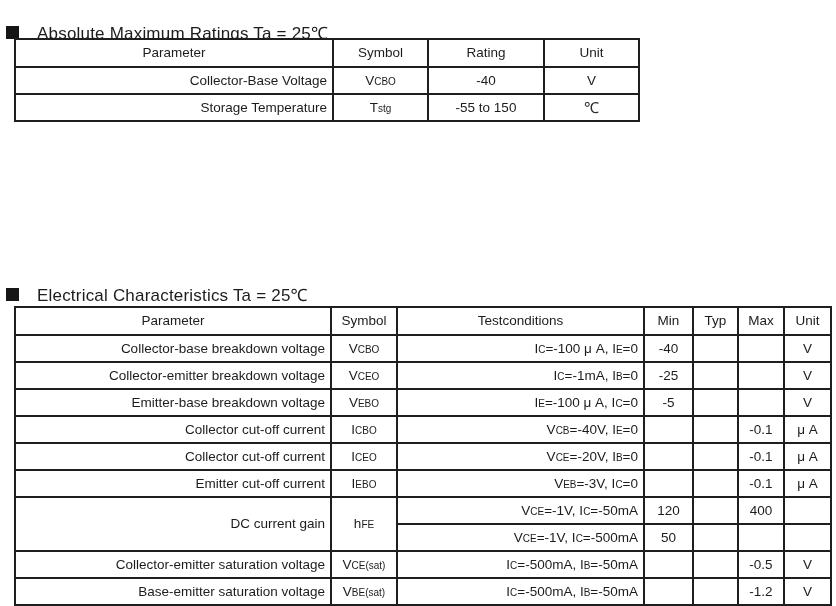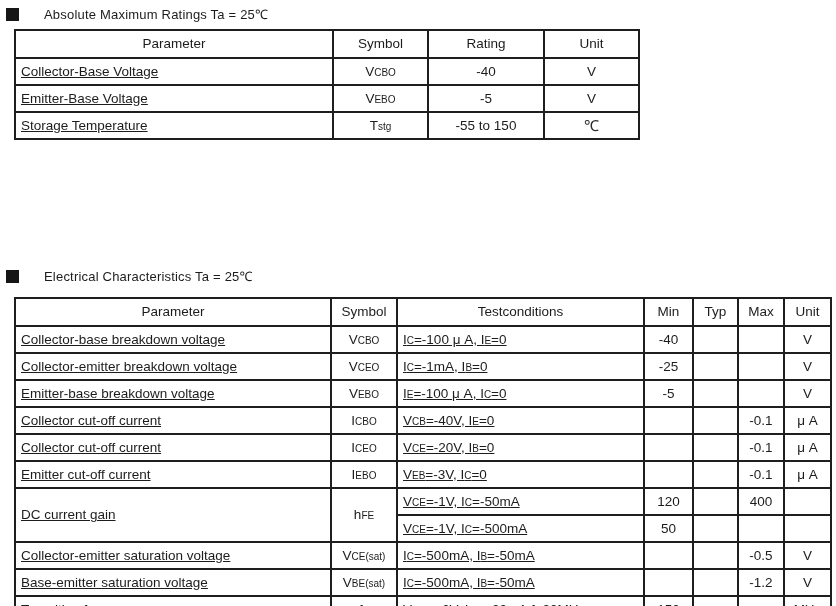--- a/index.html
+++ b/index.html
@@ -2,33 +2,33 @@
 <html><head>
 <meta charset="utf-8">
 <style>
   html,body{margin:0;padding:0;}
   body{
     width:836px;height:606px;position:relative;overflow:hidden;
     background:#ffffff;color:#1c1c1c;
     font-family:"Liberation Sans", sans-serif;
   }
   .section-title{
-    position:absolute;left:6px;display:flex;align-items:center;gap:25px;
-    font-size:13px;letter-spacing:.2px;white-space:nowrap;
+    position:absolute;left:6px;display:flex;align-items:center;gap:18px;
+    font-size:17px;letter-spacing:.2px;white-space:nowrap;margin-top:16px;
   }
   .bullet{width:13px;height:13px;background:#161616;flex:0 0 auto;}
-  .tbl-wrap{position:absolute;left:14px;overflow:hidden;}
+  .tbl-wrap{position:absolute;left:14px;overflow:hidden;margin-top:9px;}
   table{border-collapse:collapse;table-layout:fixed;}
   td{
     border:2px solid #1e1e1e;height:25px;padding:0 5px;
     font-size:13.5px;line-height:1;white-space:nowrap;overflow:hidden;
     text-align:center;vertical-align:middle;background:#fff;
   }
   tr.hdr td{height:26px;text-align:center;}
-  td.left{text-align:left;text-decoration:underline;}
+  td.left{text-align:right;}
   .sub{font-size:0.74em;}
   .degc{font-size:0.95em;color:#2b2b2b;}
   
   #t1 col.c-param{width:318px;} #t1 col.c-sym{width:95px;}
   #t1 col.c-rat{width:116px;}  #t1 col.c-unit{width:95px;}
   
   #t2 col.c-param{width:316px;} #t2 col.c-sym{width:66px;}
   #t2 col.c-cond{width:247px;}  #t2 col.c-min{width:49px;}
   #t2 col.c-typ{width:45px;}    #t2 col.c-max{width:46px;}
   #t2 col.c-unit{width:47px;}
@@ -53,26 +53,20 @@
         <tr class="hdr">
     <td>Parameter</td>
     <td>Symbol</td>
     <td>Rating</td>
     <td>Unit</td>
   </tr>
   <tr>
     <td class="left">Collector-Base Voltage</td>
     <td>V<span class="sub">CBO</span></td>
     <td>-40</td>
-    <td>V</td>
-  </tr>
-  <tr>
-    <td class="left">Emitter-Base Voltage</td>
-    <td>V<span class="sub">EBO</span></td>
-    <td>-5</td>
     <td>V</td>
   </tr>
   <tr>
     <td class="left">Storage Temperature</td>
     <td>T<span class="sub">stg</span></td>
     <td>-55 to 150</td>
     <td class="degc">℃</td>
   </tr>
 </tbody>
     </table>

